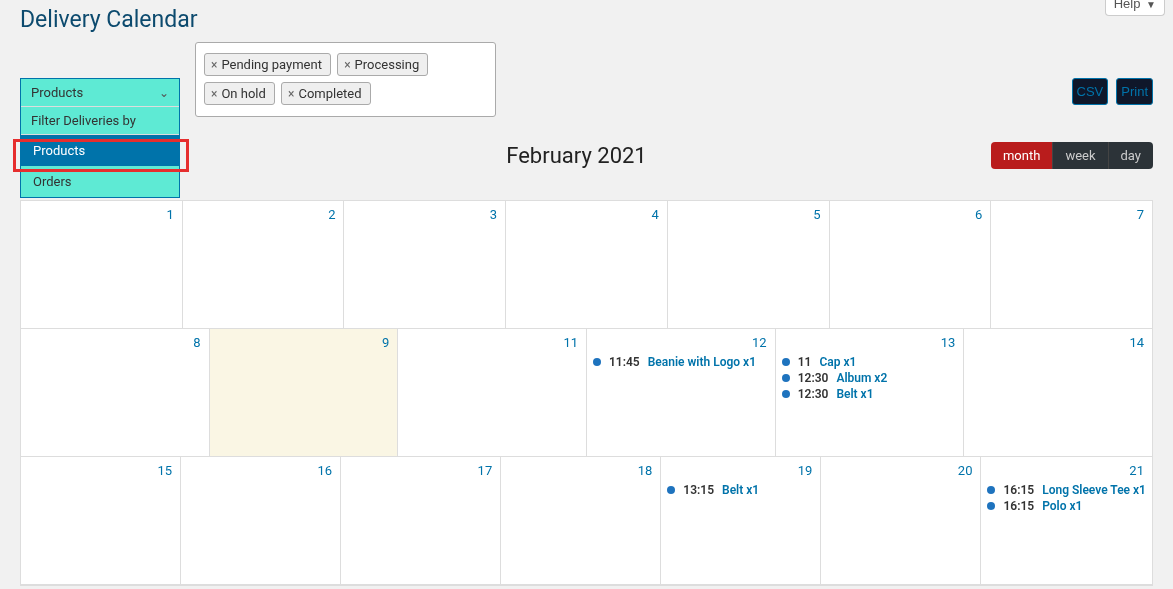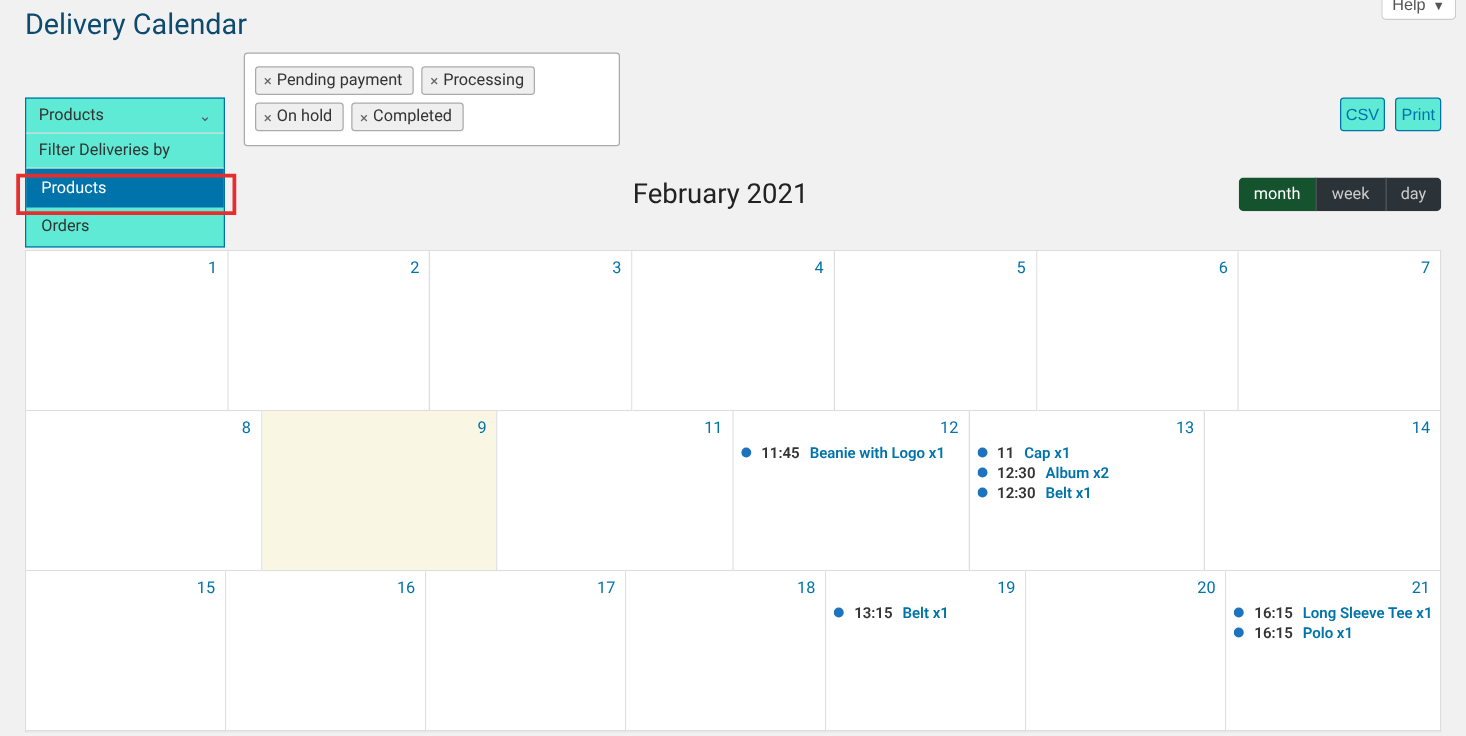--- a/index.html
+++ b/index.html
@@ -82,21 +82,21 @@
     border-radius: 3px;
     padding: 3px 8px 3px 6px;
     margin: 2px 3px 4px 0;
     font-size: 13px;
     color: #333;
     cursor: default;
   }
   .pill .x { margin-right: 4px; color: #666; font-size: 12px; }
   .export-btns { position: absolute; top: 78px; right: 20px; display: flex; gap: 8px; }
   .ebtn {
-    background: #5eead4;
+    background: #0f172a;
     border: 1px solid #0073aa;
     color: #0073aa;
     padding: 5px 4px;
     border-radius: 3px;
     font-size: 13px;
     cursor: pointer;
   }
   .cal-header-row { position: absolute; top: 155px; left: 0; right: 20px; display: flex; align-items: center; }
   .month-title {
     position: absolute;
@@ -115,21 +115,21 @@
   }
   .view-btn {
     background: #2c3338;
     color: #ccc;
     padding: 6px 12px;
     font-size: 13px;
     cursor: pointer;
     border-right: 1px solid #444;
   }
   .view-btn:last-child { border-right: none; text-align: right; }
-  .view-btn.active { background: #14532d; color: #fff; }
+  .view-btn.active { background: #b91c1c; color: #fff; }
   .calendar {
     position: absolute;
     top: 200px;
     left: 20px;
     right: 20px;
     border: 1px solid #ddd;
     background: #fff;
   }
   .cal-row { display: flex; }
   .cal-head-cell {

